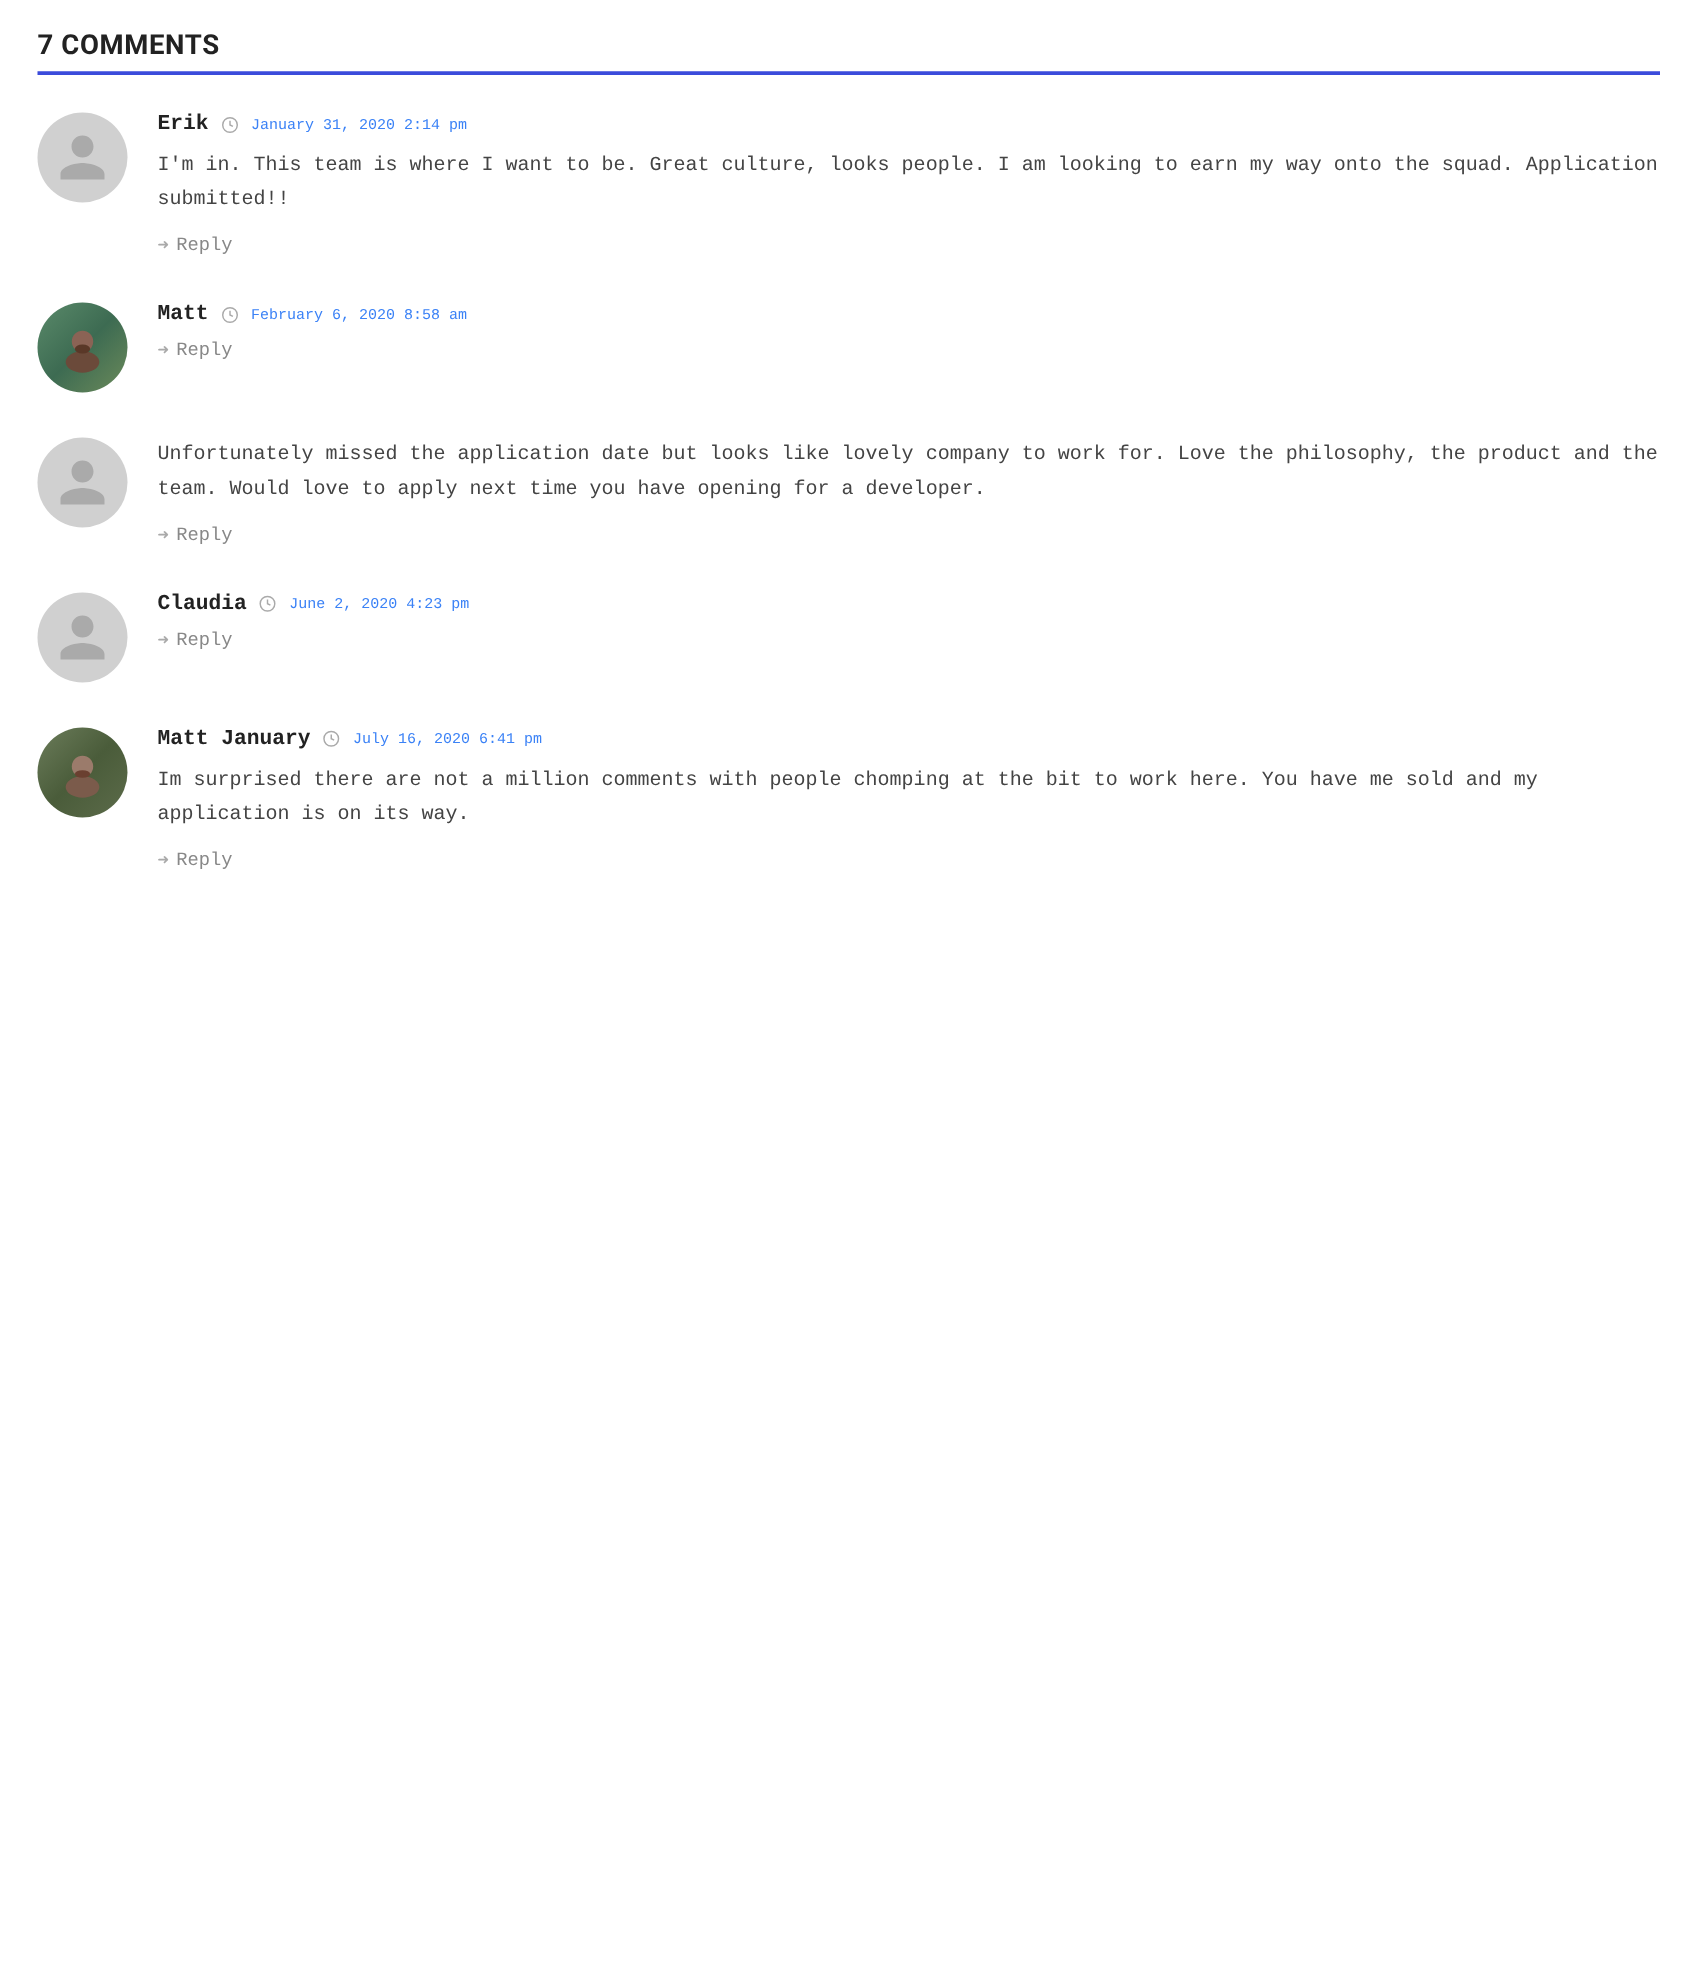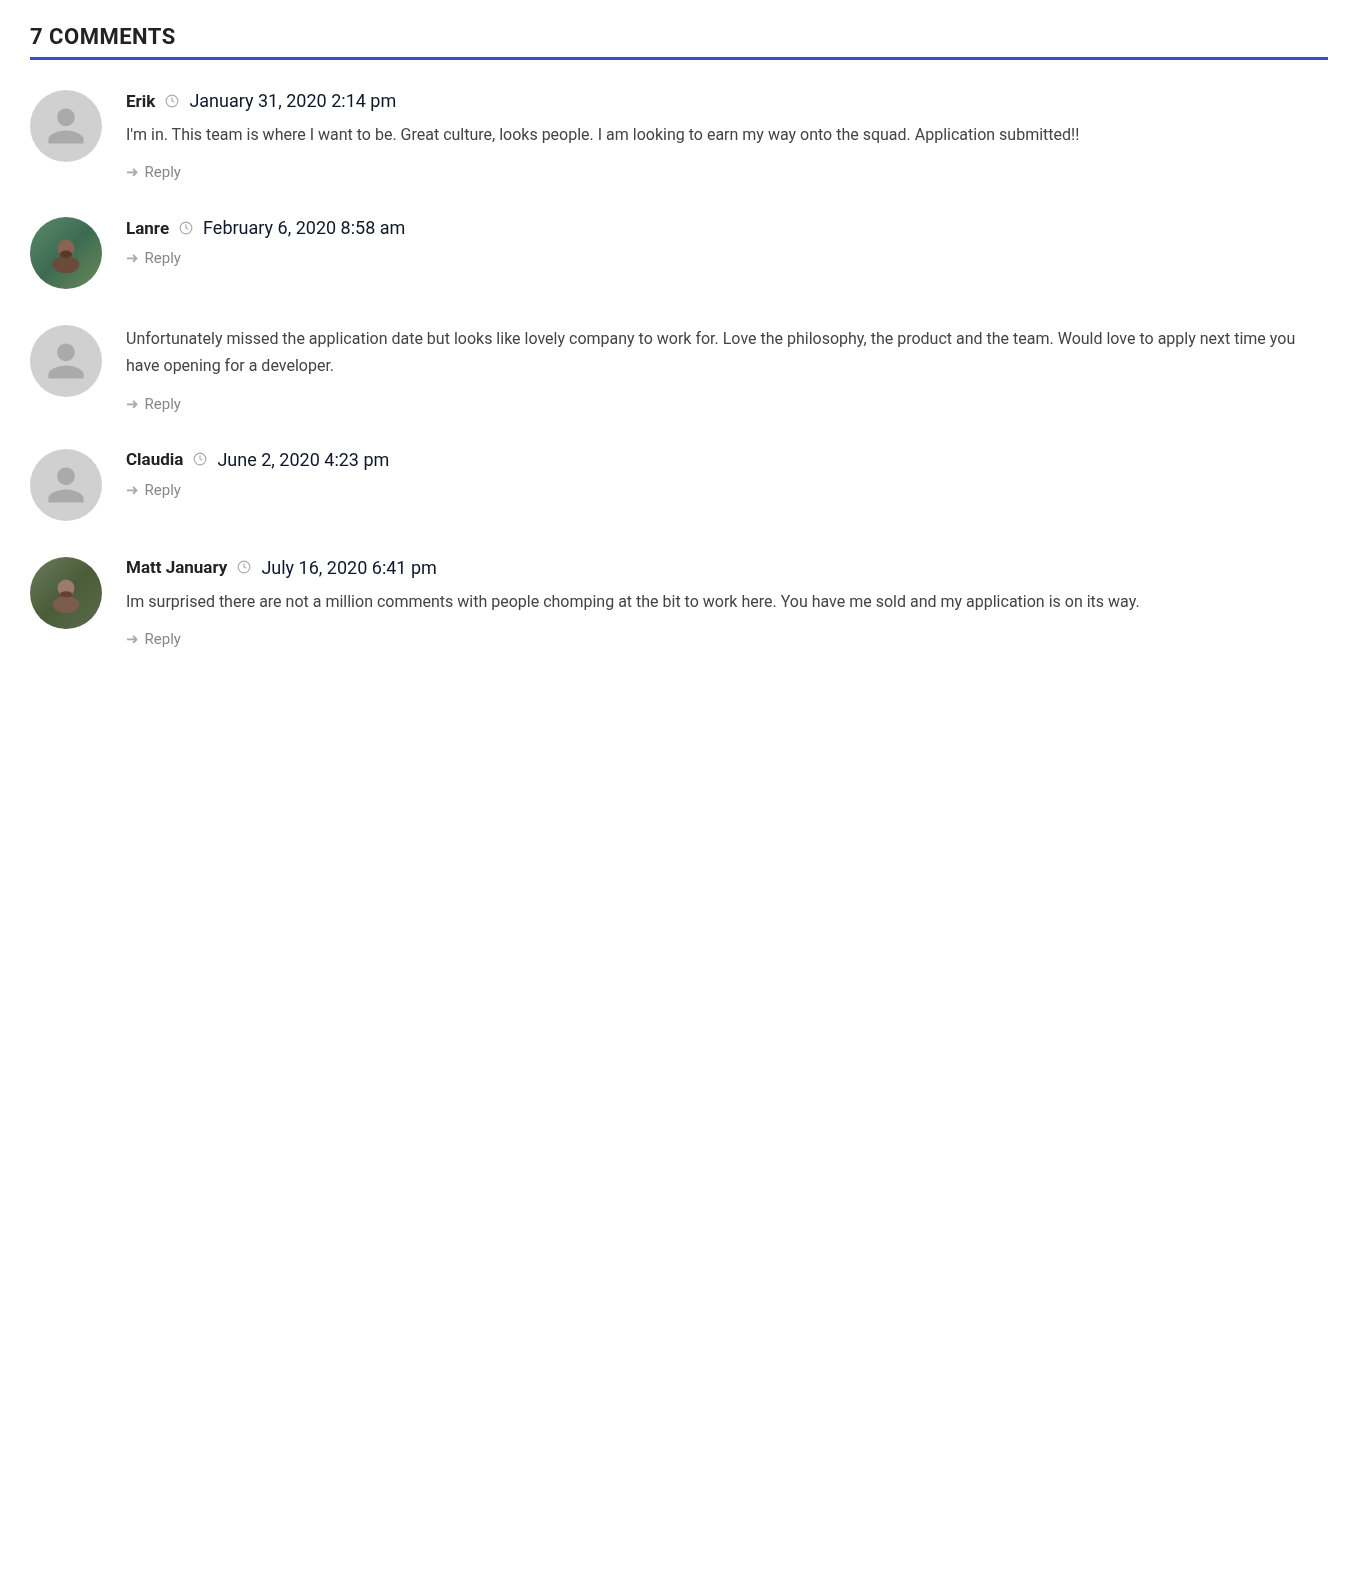--- a/index.html
+++ b/index.html
@@ -64,20 +64,21 @@
     .avatar-lanre {
       background: linear-gradient(135deg, #5a8a6a 0%, #3d6b52 50%, #6b8a5a 100%);
     }
 
     .avatar-matt {
       background: linear-gradient(135deg, #6b7c5a 0%, #4a5c3a 50%, #5c6b4a 100%);
     }
 
     .comment-body {
       flex: 1;
+      font-family: Liberation Mono, monospace;
     }
 
     .comment-meta {
       display: flex;
       align-items: center;
       gap: 10px;
       margin-bottom: 10px;
     }
 
     .comment-author {
@@ -88,22 +89,22 @@
 
     .comment-time-icon {
       color: #aaa;
       font-size: 14px;
       display: flex;
       align-items: center;
       gap: 4px;
     }
 
     .comment-timestamp {
-      font-size: 18px;
-      color: #0f172a;
+      font-size: 12px;
+      color: #3b82f6;
     }
 
     .comment-text {
       font-size: 16px;
       line-height: 1.7;
       color: #444;
       margin-bottom: 14px;
     }
 
     .reply-btn {
@@ -162,21 +163,21 @@
       <li class="comment-item">
         <div class="avatar avatar-lanre">
           <svg viewBox="0 0 72 72" xmlns="http://www.w3.org/2000/svg">
       <circle cx="36" cy="28" r="14" fill="#8B6355"></circle>
       <ellipse cx="36" cy="55" rx="22" ry="14" fill="#6B4A3A"></ellipse>
 
       <ellipse cx="36" cy="38" rx="10" ry="6" fill="#5a3828"></ellipse>
     </svg>
         </div>
         <div class="comment-body"><div class="comment-meta">
-            <span class="comment-author">Lanre</span>
+            <span class="comment-author">Matt</span>
             <span class="comment-time-icon">
               <svg width="14" height="14" viewBox="0 0 24 24" fill="none" stroke="#aaa" stroke-width="2">
                 <circle cx="12" cy="12" r="10"></circle>
                 <polyline points="12 6 12 12 16 14"></polyline>
               </svg>
             </span>
             <span class="comment-timestamp">February 6, 2020 8:58 am</span>
           </div><button class="reply-btn">
             <span class="reply-arrow">➜</span>
             <span>Reply</span>

